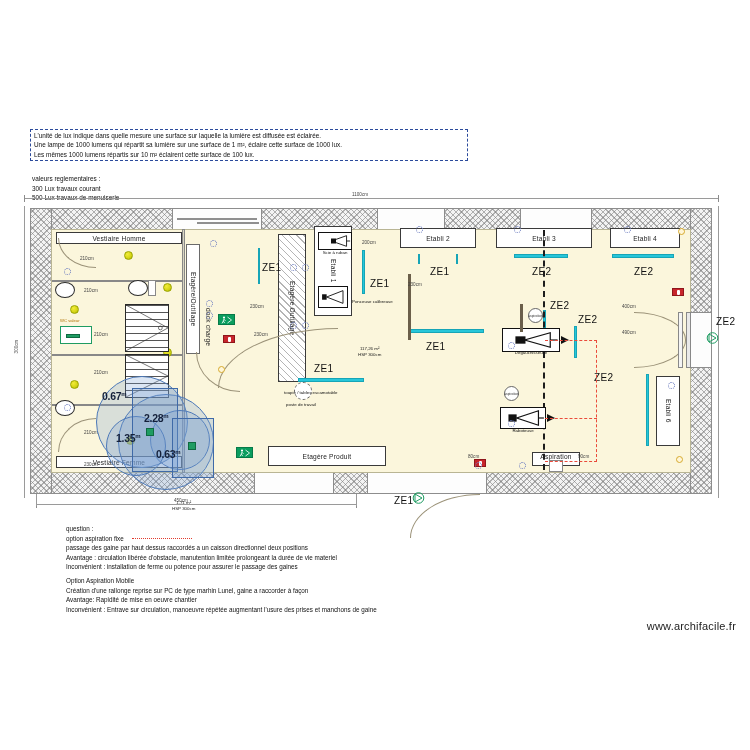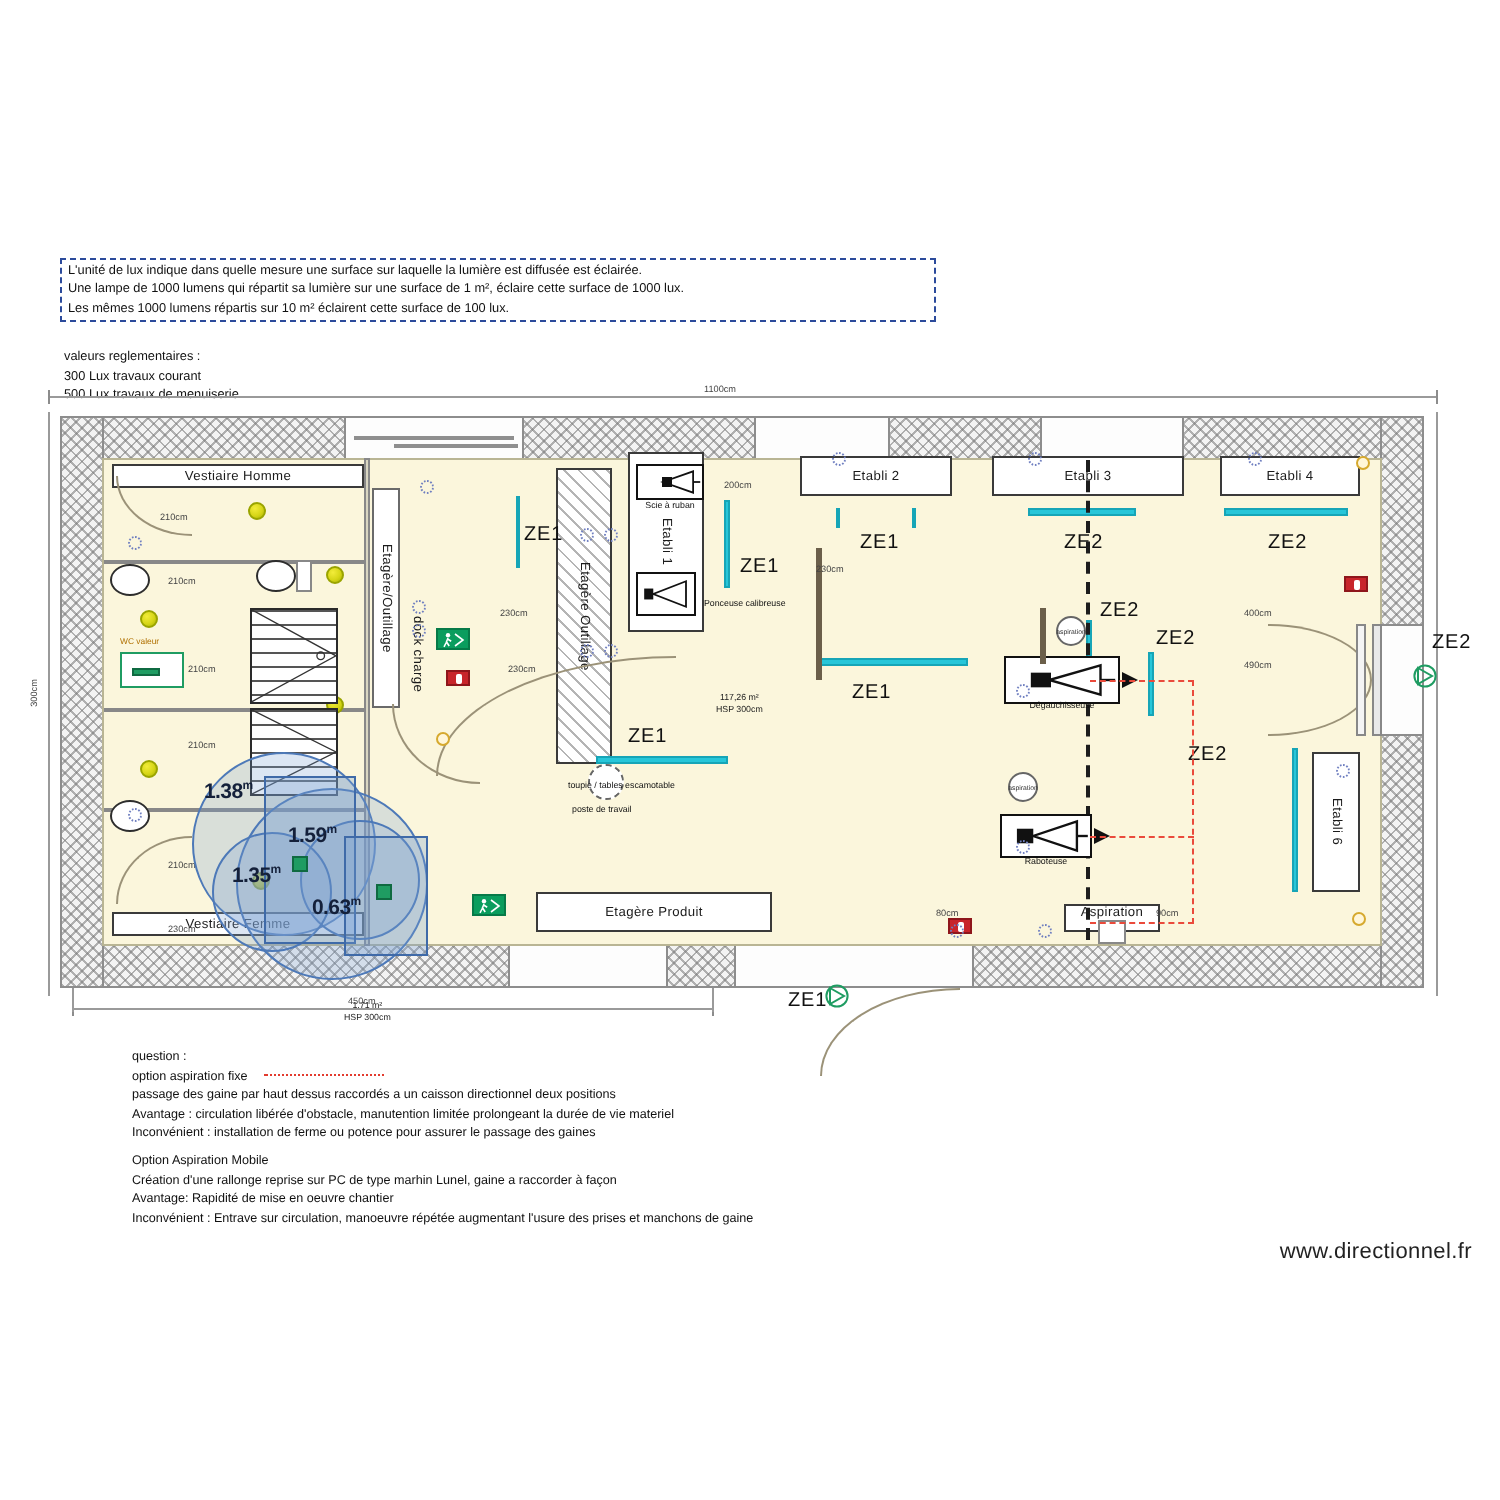--- a/index.html
+++ b/index.html
@@ -626,24 +626,24 @@
     <div class="bluecircle" style="left:74px; top:172px; width:92px; height:92px;"></div>
     <div class="bluecircle" style="left:96px; top:190px; width:96px; height:96px;"></div>
     <div class="bluecircle" style="left:128px; top:206px; width:60px; height:60px;"></div>
     <div class="bluecircle" style="left:84px; top:212px; width:60px; height:60px;"></div>
     <div class="bluebox" style="left:110px; top:184px; width:46px; height:84px;"></div>
     <div class="bluebox" style="left:150px; top:214px; width:42px; height:60px;"></div>
     <div class="greenchip" style="left:124px; top:224px;"></div>
     <div class="greenchip" style="left:166px; top:238px;"></div>
 
     <div class="bluetxt" style="left:80px; top:186px;">
-      <span>1.38</span><sup>m</sup>
+      <span>0.67</span><sup>m</sup>
     </div>
     <div class="bluetxt" style="left:122px; top:208px;">
-      <span>1.59</span><sup>m</sup>
+      <span>2.28</span><sup>m</sup>
     </div>
     <div class="bluetxt" style="left:94px; top:228px;">
       <span>1.35</span><sup>m</sup>
     </div>
     <div class="bluetxt" style="left:134px; top:244px;">
       <span>0.63</span><sup>m</sup>
     </div>
 
   </div>
 
@@ -655,15 +655,15 @@
     <span class="note-line">Inconvénient : installation de ferme ou potence pour assurer le passage des gaines</span>
   </div>
 
   <div class="note-plain bot" style="left:66px; top:576px;">
     <span class="note-line">Option Aspiration Mobile</span>
     <span class="note-line">Création d'une rallonge reprise sur PC de type marhin Lunel, gaine a raccorder à façon</span>
     <span class="note-line">Avantage: Rapidité de mise en oeuvre chantier</span>
     <span class="note-line">Inconvénient : Entrave sur circulation, manoeuvre répétée augmentant l'usure des prises et manchons de gaine</span>
   </div>
 
-  <div class="watermark">www.directionnel.fr</div>
+  <div class="watermark">www.archifacile.fr</div>
 
 </div>
 
 </body></html>

